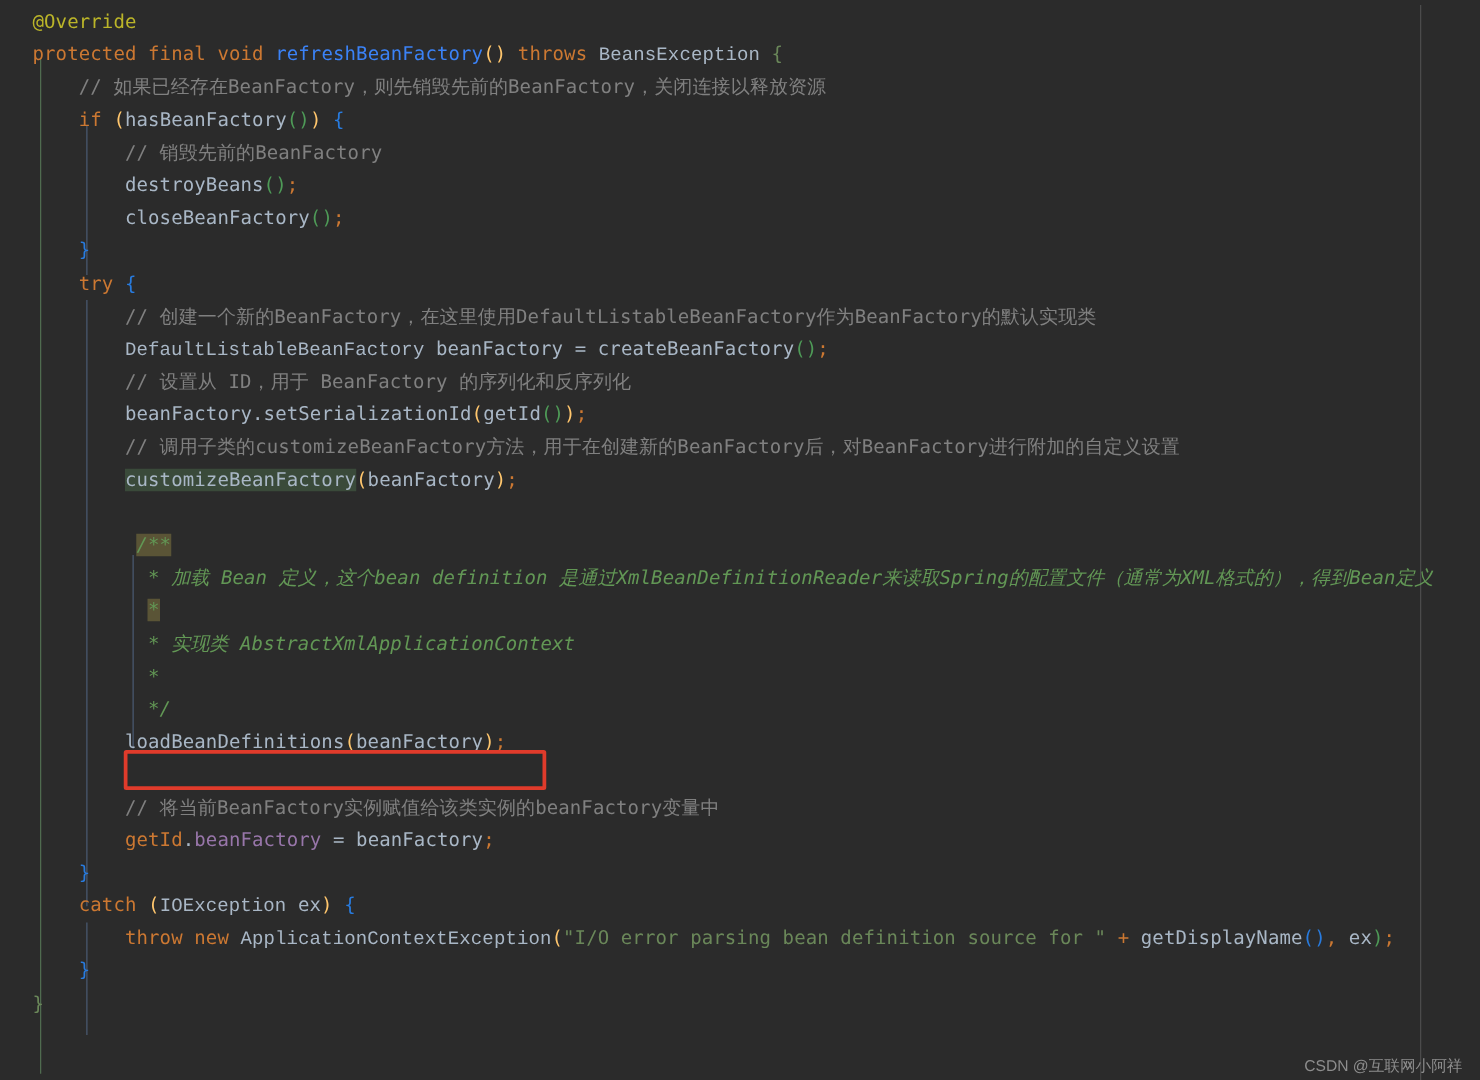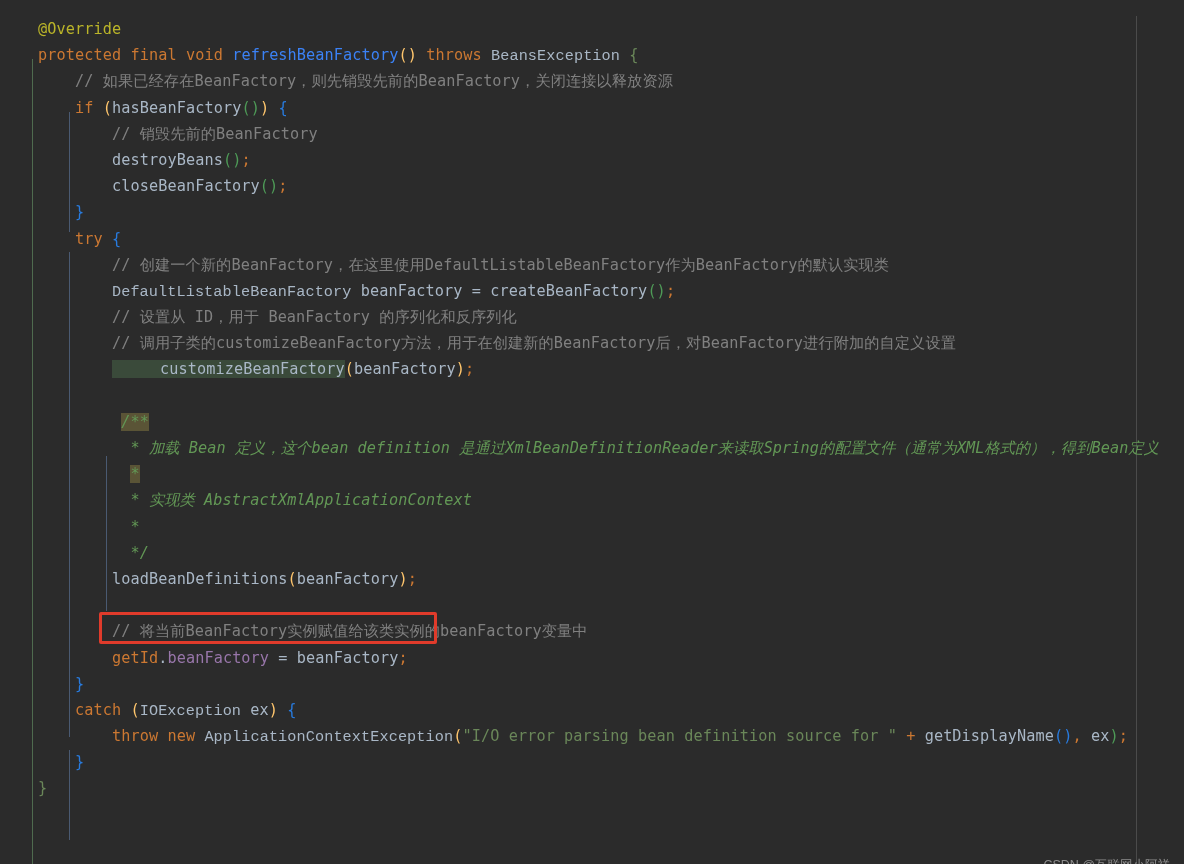--- a/index.html
+++ b/index.html
@@ -38,21 +38,21 @@
   .ig-method  { left: 32px;  top: 43px;  height: 812px; background: #4f6b4f; }
   .ig-b1      { left: 69px;  top: 96px;  height: 120px; background: #4a5a72; }
   .ig-b2      { left: 69px;  top: 236px; height: 485px; background: #4a5a72; }
   .ig-b3      { left: 69px;  top: 734px; height: 90px;  background: #4a5a72; }
   .ig-b4      { left: 106px; top: 440px; height: 155px; background: #4a5a72; }
 
   .code {
     position: relative;
     z-index: 2;
     padding: 0;
-    margin: 16px;
+    margin: 4px;
   }
   .line {
     height: 26.2px;
     line-height: 26.2px;
     font-size: 15.2px;
     letter-spacing: 0.1px;
     white-space: pre;
     padding-left: 22px;
     color: #a9b7c6;
   }
@@ -68,21 +68,21 @@
   .cmt     { color: #808080; }             
   .doc     { color: #629755; font-style: italic; }   
   .pg      { color: #4e9a57; }             
   .pb      { color: #287bde; }
   .py      { color: #ffc66d; }             
   .sc      { color: #cc7832; }             
   .op      { color: #a9b7c6; }
   .brace-hl{ color: #6a8759; }             
 
   
-  .hl-usage { background: #3a4a3a; padding-left: 48px; }
+  .hl-usage { background: #3a4a3a; }
   .hl-doc   { background: #5a5436; }
 
   
   .redbox {
     position: absolute;
     left: 99px;
     top: 596px;
     width: 338px;
     height: 32px;
     border: 3px solid #e03b2b;
@@ -135,20 +135,21 @@
     <div class="line">    <span class="pb">}</span></div>
 
     <div class="line">    <span class="kw">try</span> <span class="pb">{</span></div>
 
     <div class="line">        <span class="cmt">// 创建一个新的BeanFactory，在这里使用DefaultListableBeanFactory作为BeanFactory的默认实现类</span></div>
 
     <div class="line">        <span class="cls">DefaultListableBeanFactory</span> <span class="id">beanFactory</span> <span class="op">=</span> <span class="id">createBeanFactory</span><span class="pg">()</span><span class="sc">;</span></div>
 
     <div class="line">        <span class="cmt">// 设置从 ID，用于 BeanFactory 的序列化和反序列化</span></div>
 
+    <div class="line">        <span class="id">beanFactory</span><span class="op">.</span><span class="id">setSerializationId</span><span class="py">(</span><span class="id">getId</span><span class="pg">()</span><span class="py">)</span><span class="sc">;</span></div>
 
     <div class="line">        <span class="cmt">// 调用子类的customizeBeanFactory方法，用于在创建新的BeanFactory后，对BeanFactory进行附加的自定义设置</span></div>
 
     <div class="line">        <span class="id hl-usage">customizeBeanFactory</span><span class="py">(</span><span class="id">beanFactory</span><span class="py">)</span><span class="sc">;</span></div>
 
     <div class="line"> </div>
 
     <div class="line">         <span class="doc hl-doc">/**</span></div>
 
     <div class="line">          <span class="doc">* 加载 Bean 定义，这个bean definition 是通过XmlBeanDefinitionReader来读取Spring的配置文件（通常为XML格式的），得到Bean定义</span></div>

